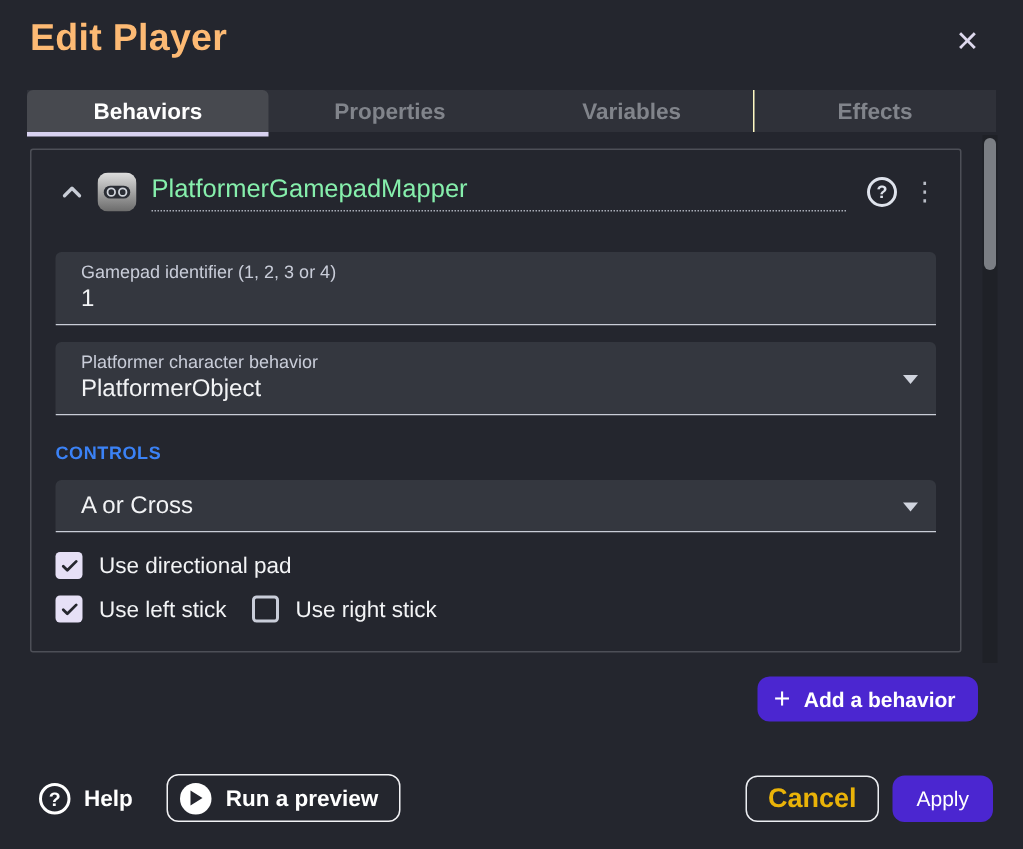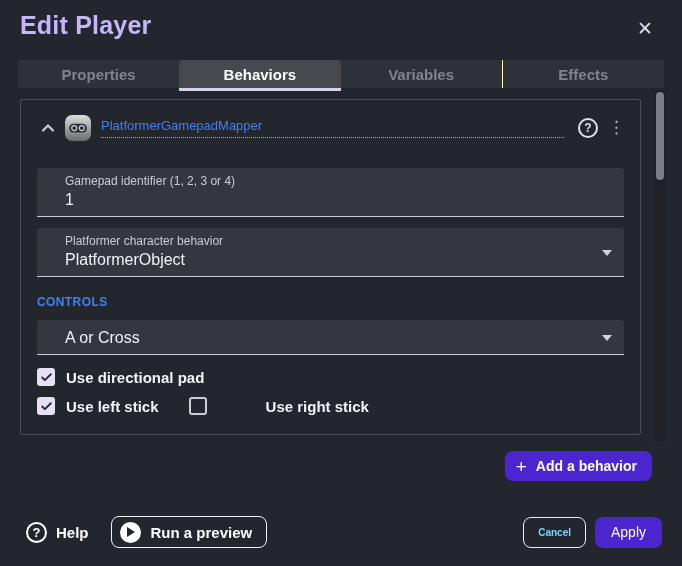--- a/index.html
+++ b/index.html
@@ -1,105 +1,105 @@
 <!DOCTYPE html>
 <html><head>
 <meta charset="utf-8">
 <style>
   * { margin:0; padding:0; box-sizing:border-box; }
   html,body { width:682px; height:566px; background:#24262e; font-family:"Liberation Sans", sans-serif; }
   .dialog { position:relative; width:682px; height:566px; background:#24262e; overflow:hidden; }
 
   
-  .title { position:absolute; left:20px; top:11px; font-size:25px; font-weight:800; color:#c4b5fd; letter-spacing:.2px; }
+  .title { position:absolute; left:20px; top:11px; font-size:25px; font-weight:800; color:#fdba74; letter-spacing:.2px; }
   .close-btn { position:absolute; right:24px; top:15px; width:26px; height:26px; display:flex; align-items:center; justify-content:center;
                color:#ded9ee; font-size:19px; cursor:pointer; background:none; border:none; }
 
   
   .tabbar { position:absolute; left:18px; right:18px; top:60px; height:28px; display:flex; background:#2f3139; }
   .tab { flex:1; display:flex; align-items:center; justify-content:center; font-size:15px; font-weight:700;
          color:#81848b; cursor:pointer; position:relative; }
   .tab.active { background:#47494f; color:#ffffff; border-radius:4px 4px 0 0; }
   .tab.active::after { content:""; position:absolute; left:0; right:0; bottom:-3px; height:3px; background:#d8d2f0; }
   .tab.divider-left { border-left:1px solid #fef9c3; }
 
   
   .scroll-track { position:absolute; right:17px; top:90px; width:10px; height:352px; background:#1f2127; }
   .scroll-thumb { position:absolute; right:18px; top:92px; width:8px; height:88px; background:#7b7e84; border-radius:4px; cursor:pointer; }
 
   
   .card { position:absolute; left:20px; top:99px; width:621px; height:336px; border:1px solid #4d4f57; border-radius:2px; }
   .card-header { display:flex; align-items:center; padding:14px 16px 0 16px; height:42px; }
   .collapse-btn { width:22px; height:22px; display:flex; align-items:center; justify-content:center; cursor:pointer; background:none; border:none; }
   .gp-icon { width:26px; height:26px; margin-left:6px; flex:0 0 auto; }
-  .bhv-name { flex:1; margin-left:10px; margin-right:14px; font-size:13px; color:#3b82f6;
+  .bhv-name { flex:1; margin-left:10px; margin-right:14px; font-size:17px; color:#86efac;
               border-bottom:1px dotted #a9adb8; padding-bottom:4px; cursor:text; white-space:nowrap; overflow:hidden; }
   .help-circle { width:20px; height:20px; border:2px solid #dfe3ec; border-radius:50%; color:#dfe3ec;
                  font-size:12px; font-weight:700; display:flex; align-items:center; justify-content:center; cursor:pointer; background:none; flex:0 0 auto; }
   .kebab { width:16px; height:22px; margin-left:10px; color:#b9bdc7; font-size:17px; line-height:22px; text-align:center; cursor:pointer; flex:0 0 auto; }
 
   
   .field { margin:0 16px; background:#34373f; border-radius:4px 4px 0 0; border-bottom:1px solid #c9cdd7;
-           padding:6px 12px 7px 28px; position:relative; cursor:text; }
+           padding:6px 12px 7px 17px; position:relative; cursor:text; }
   .field.dd { cursor:pointer; }
   .field .flabel { font-size:12px; color:#c9cdd9; line-height:14px; }
   .field .fvalue { font-size:16px; color:#f2f3f5; line-height:19px; margin-top:2px; font-weight:400; }
   .field .dd-arrow { position:absolute; right:12px; top:50%; margin-top:-2px; width:0; height:0;
                      border-left:5px solid transparent; border-right:5px solid transparent; border-top:6px solid #d0d4de; }
   .f1 { margin-top:26px; }
   .f2 { margin-top:11px; }
   .f3 { margin-top:11px; }
   .section-title { margin:18px 16px 0 16px; font-size:12px; font-weight:700; letter-spacing:.4px; color:#3b82f6; }
 
   
   .cb-row { display:flex; align-items:center; margin:0 16px; }
   .cb-row.r1 { margin-top:13px; }
   .cb-row.r2 { margin-top:11px; }
   .cb-group { display:flex; align-items:center; cursor:pointer; }
-  .cb-group + .cb-group { margin-left:30px;gap:48px; }
+  .cb-group + .cb-group { margin-left:17px; }
   .cbox { width:18px; height:18px; border-radius:3px; flex:0 0 auto; display:flex; align-items:center; justify-content:center; }
   .cbox.checked { background:#e6e0f6; }
   .cbox.unchecked { background:transparent; border:2px solid #c9cdd9; }
-  .cb-label { margin-left:11px; font-size:15px; font-weight:700; color:#f2f3f5; }
+  .cb-label { margin-left:11px; font-size:15px; font-weight:400; color:#f2f3f5; }
 
   
   .add-btn { position:absolute; right:30px; top:451px; height:30px; display:flex; align-items:center;
              background:#4b26d0; color:#ffffff; border:none; border-radius:8px; padding:0 15px 0 11px;
              font-size:14px; font-weight:700; cursor:pointer; font-family:inherit; }
   .add-btn .plus { font-size:19px; font-weight:400; margin-right:9px; line-height:1; }
 
   
   .footer { position:absolute; left:20px; right:20px; bottom:18px; height:32px; display:flex; align-items:center; }
   .help-btn { display:flex; align-items:center; background:none; border:none; cursor:pointer; padding:0 6px; font-family:inherit; }
   .help-btn .help-circle { width:21px; height:21px; border-color:#ffffff; color:#ffffff; font-size:13px; }
   .help-btn .hlabel { margin-left:9px; font-size:15px; font-weight:700; color:#ffffff; }
   .preview-btn { margin-left:16px; height:32px; display:flex; align-items:center; background:none; cursor:pointer;
                  border:1.5px solid #f2f2f5; border-radius:8px; padding:0 14px 0 8px; font-family:inherit; }
   .play-circle { width:21px; height:21px; border-radius:50%; background:#ffffff; display:flex; align-items:center; justify-content:center; }
   .play-tri { width:0; height:0; border-left:8px solid #24262e; border-top:5px solid transparent; border-bottom:5px solid transparent; margin-left:2px; }
   .preview-btn .plabel { margin-left:10px; font-size:15px; font-weight:700; color:#ffffff; }
   .spacer { flex:1; }
-  .cancel-btn { height:31px; border:1.5px solid #eceef2; border-radius:8px; background:none; color:#7dd3fc;
-                font-size:10px; font-weight:700; padding:0 14px; cursor:pointer; font-family:inherit; }
+  .cancel-btn { height:31px; border:1.5px solid #eceef2; border-radius:8px; background:none; color:#eab308;
+                font-size:18px; font-weight:700; padding:0 14px; cursor:pointer; font-family:inherit; }
   .apply-btn { height:31px; margin-left:9px; border:none; border-radius:8px; background:#4b26d0; color:#ffffff;
                font-size:14px; font-weight:400; padding:0 16px; cursor:pointer; font-family:inherit; }
 </style>
 </head>
 <body>
 
 <div class="dialog">
 
   <div class="title">Edit Player</div>
   <button class="close-btn">
     <span>✕</span>
   </button>
 
   <div class="tabbar">
+    <div class="tab active">Behaviors</div>
     <div class="tab">Properties</div>
-    <div class="tab active">Behaviors</div>
     <div class="tab">Variables</div>
     <div class="tab divider-left">Effects</div>
   </div>
 
   <div class="scroll-track"></div>
   <div class="scroll-thumb"></div>
 
   <div class="card">
 
     <div class="card-header">

